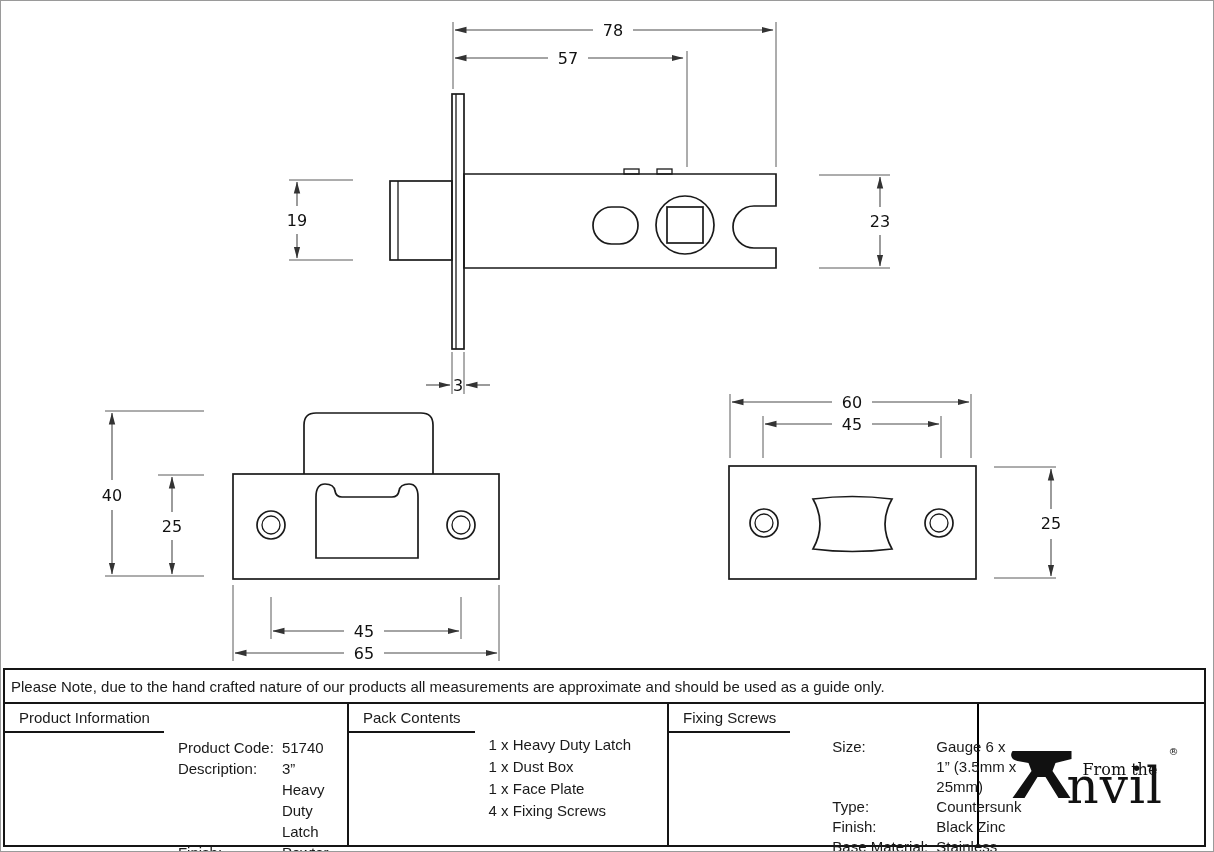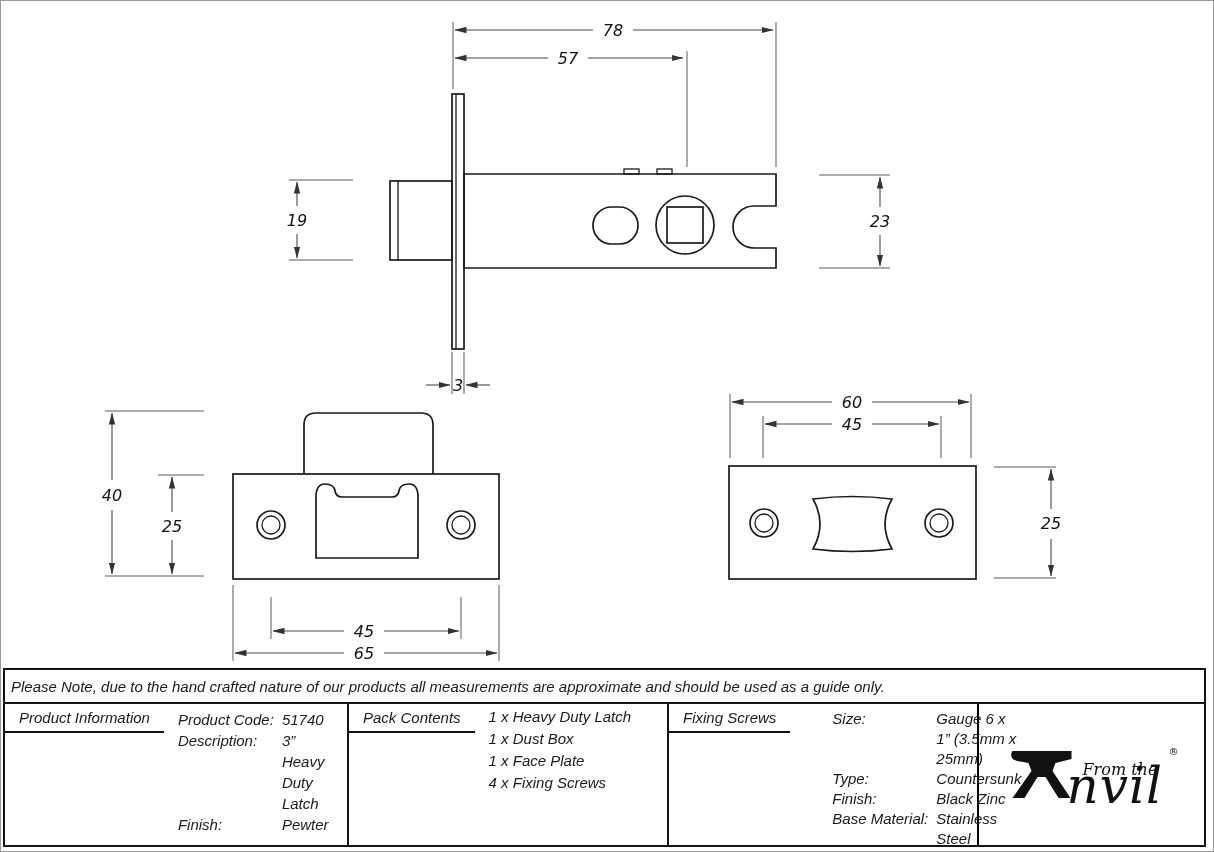--- a/index.html
+++ b/index.html
@@ -1,38 +1,38 @@
 <!DOCTYPE html>
 <html><head>
 <meta charset="utf-8">
 <style>
   html,body{margin:0;padding:0;background:#fff;}
   .sheet{position:relative;width:1214px;height:852px;background:#fff;
          font-family:"Liberation Sans",sans-serif;color:#1a1a1a;overflow:hidden;
-         border:1px solid #9a9a9a;box-sizing:border-box;font-style:italic;}
+         border:1px solid #9a9a9a;box-sizing:border-box;}
   svg.drawing{position:absolute;left:0;top:0;}
   svg.drawing text{font-family:"DejaVu Sans",sans-serif;font-size:16px;fill:#111;}
   .outline{fill:none;stroke:#1a1a1a;stroke-width:1.7;}
   .outline-thin{fill:none;stroke:#1a1a1a;stroke-width:1.3;}
   .dim{stroke:#4a4a4a;stroke-width:1.1;fill:none;}
   .ext{stroke:#5a5a5a;stroke-width:1;fill:none;}
 
   .bottom-section{position:absolute;left:2px;top:667px;width:1203px;box-sizing:border-box;
                   border:2px solid #151515;}
   .note-row{height:32px;border-bottom:2px solid #151515;display:flex;align-items:center;
             padding:0 6px;font-size:15px;}
   .tbl{display:flex;height:141px;}
   .col{box-sizing:border-box;display:flex;flex-direction:row;}
   .col1{width:344px;border-right:2px solid #151515;}
   .col2{width:320px;border-right:2px solid #151515;}
   .col3{width:310px;border-right:2px solid #000000;gap:28px;}
   .col4{flex:1;display:flex;align-items:center;justify-content:center;}
   .col-header{height:27px;border-bottom:2px solid #151515;display:flex;align-items:center;
               padding:0 14px;font-size:15px;flex:none;}
-  .col-body{padding:5px 14px 0 14px;font-size:15px;}
+  .col-body{padding:5px 14px 0 14px;font-size:15px;margin-top:28px;}
   .col1 .col-body{line-height:21px;}
   .col2 .col-body{line-height:22px;padding-top:2px;}
   .col3 .col-body{line-height:20px;padding-left:14px;}
   .kv{display:flex;}
   .kv .k{width:104px;flex:none;}
 
   .logo{position:relative;width:186px;height:88px;}
   .anvil{position:absolute;left:11px;top:19px;width:64px;height:50px;}
   .brand-top{position:absolute;left:84px;top:14px;font-family:"DejaVu Serif",serif;
              font-size:16px;color:#111;margin-top:15px;}

